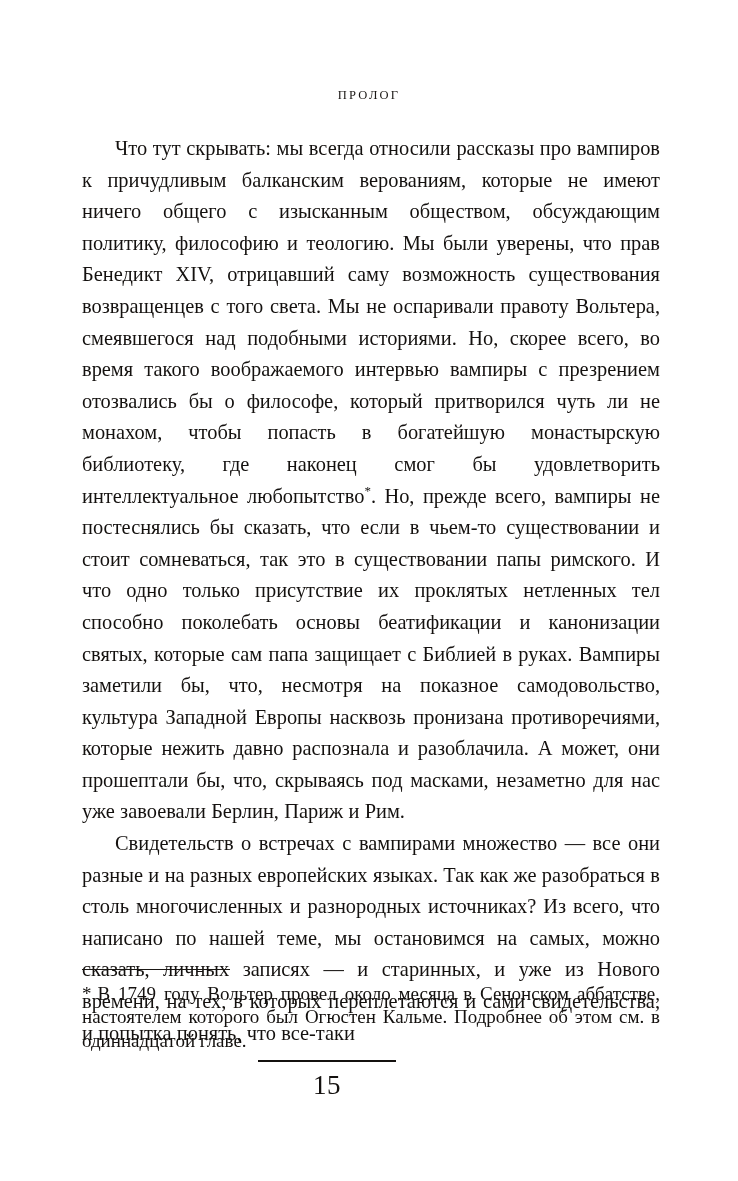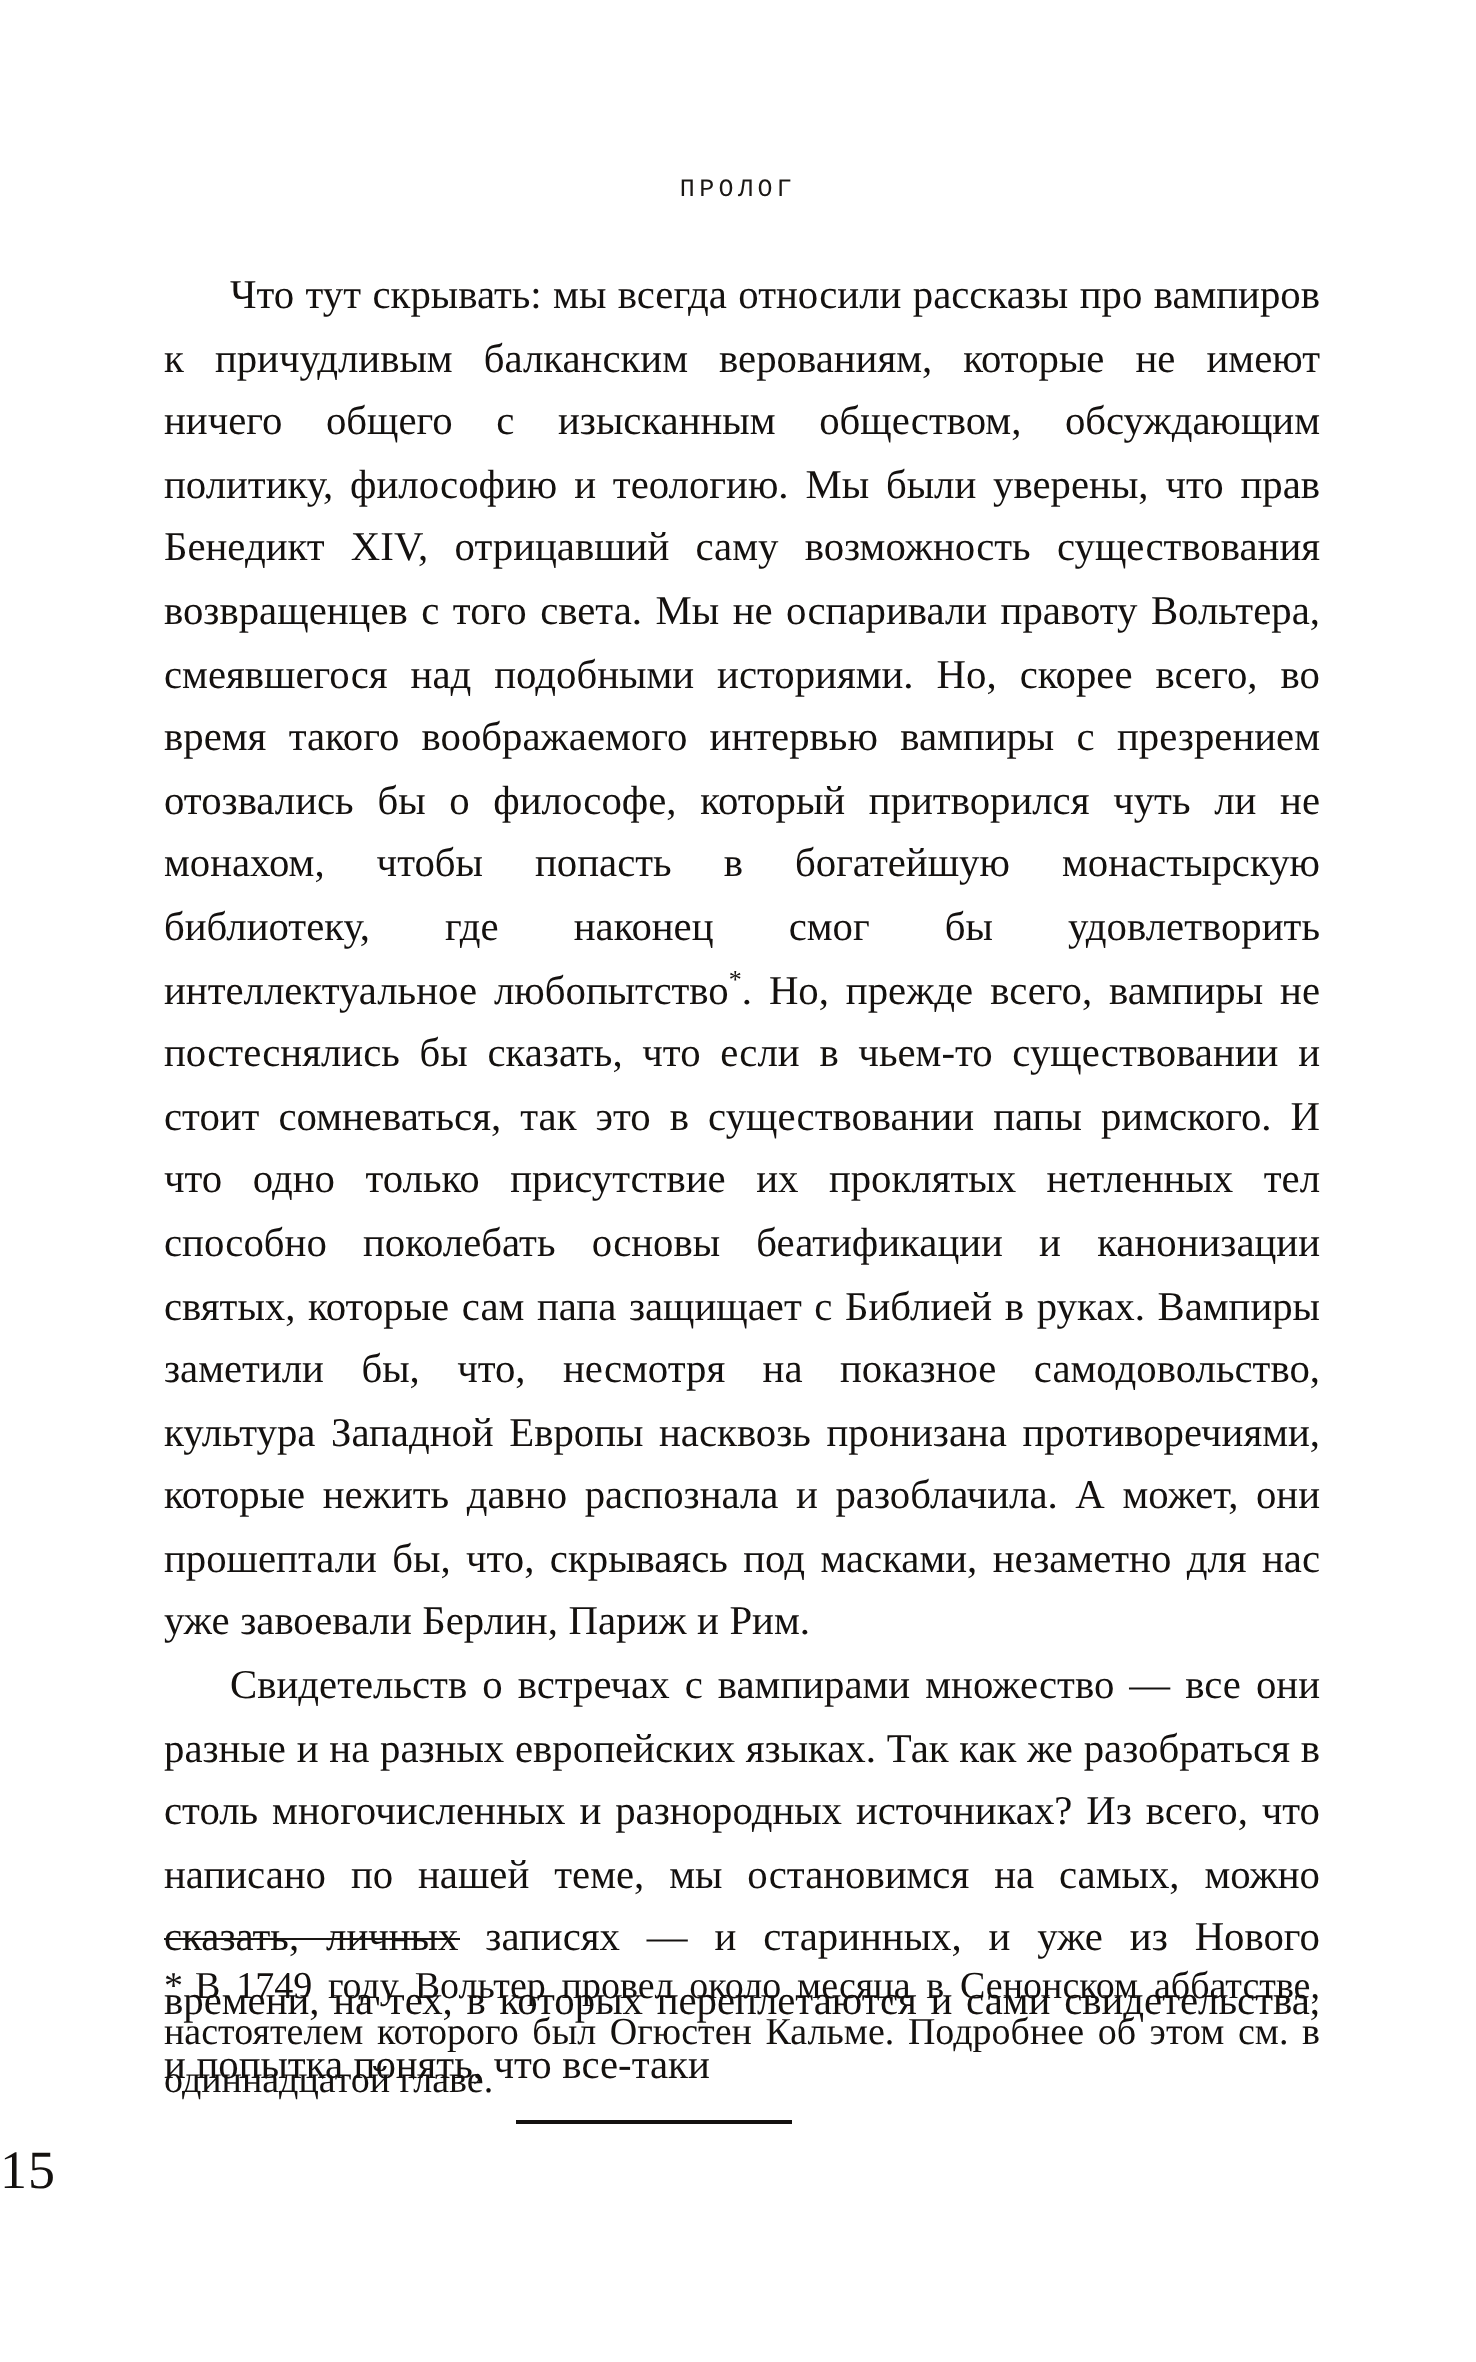--- a/index.html
+++ b/index.html
@@ -25,21 +25,21 @@
   .running-head {
     position: absolute;
     top: 88px;
     left: 0;
     width: 738px;
     text-align: center;
     font-size: 12.5px;
     letter-spacing: 2.2px;
     text-transform: uppercase;
     color: #1a1714;
-    font-family: Liberation Mono, monospace;
+    font-family: Liberation Serif, serif;
   }
   .text-block {
     position: absolute;
     top: 133px;
     left: 82px;
     width: 578px;
   }
   .para {
     margin: 0;
     font-size: 20.4px;
@@ -79,21 +79,21 @@
     text-indent: 0;
   }
   .footnote .mark {
     margin-right: 6px;
   }
   .folio-wrap {
     position: absolute;
     left: 0;
     top: 1060px;
     width: 654px;
-    text-align: left;
+    text-align: center;
   }
   .folio-rule {
     width: 138px;
     height: 2px;
     background: #14110f;
     margin: 0 auto 8px auto;
   }
   .folio {
     font-size: 27px;
     letter-spacing: 0.5px;

